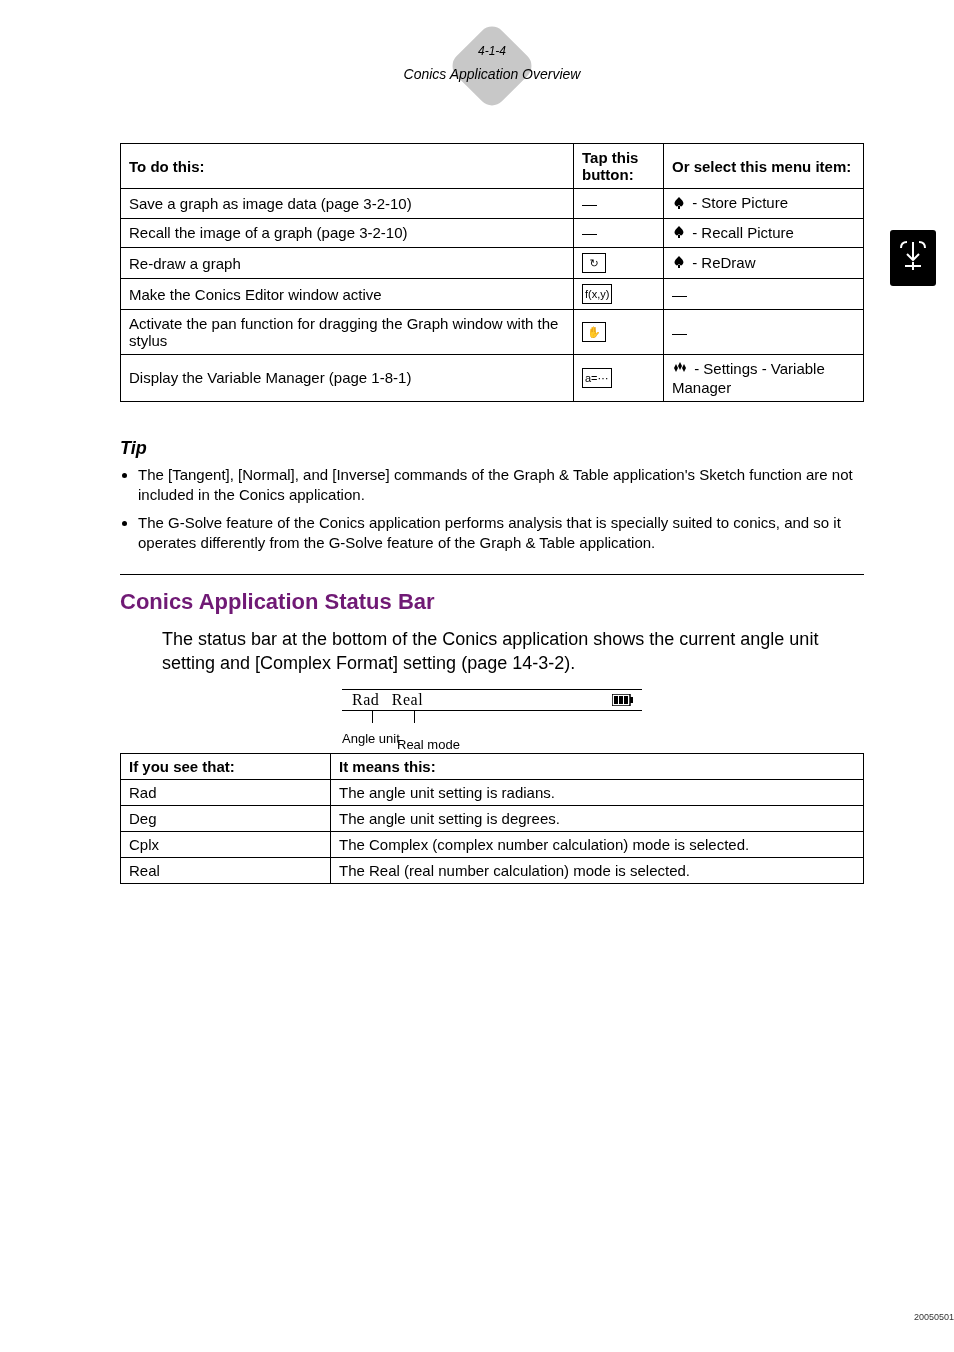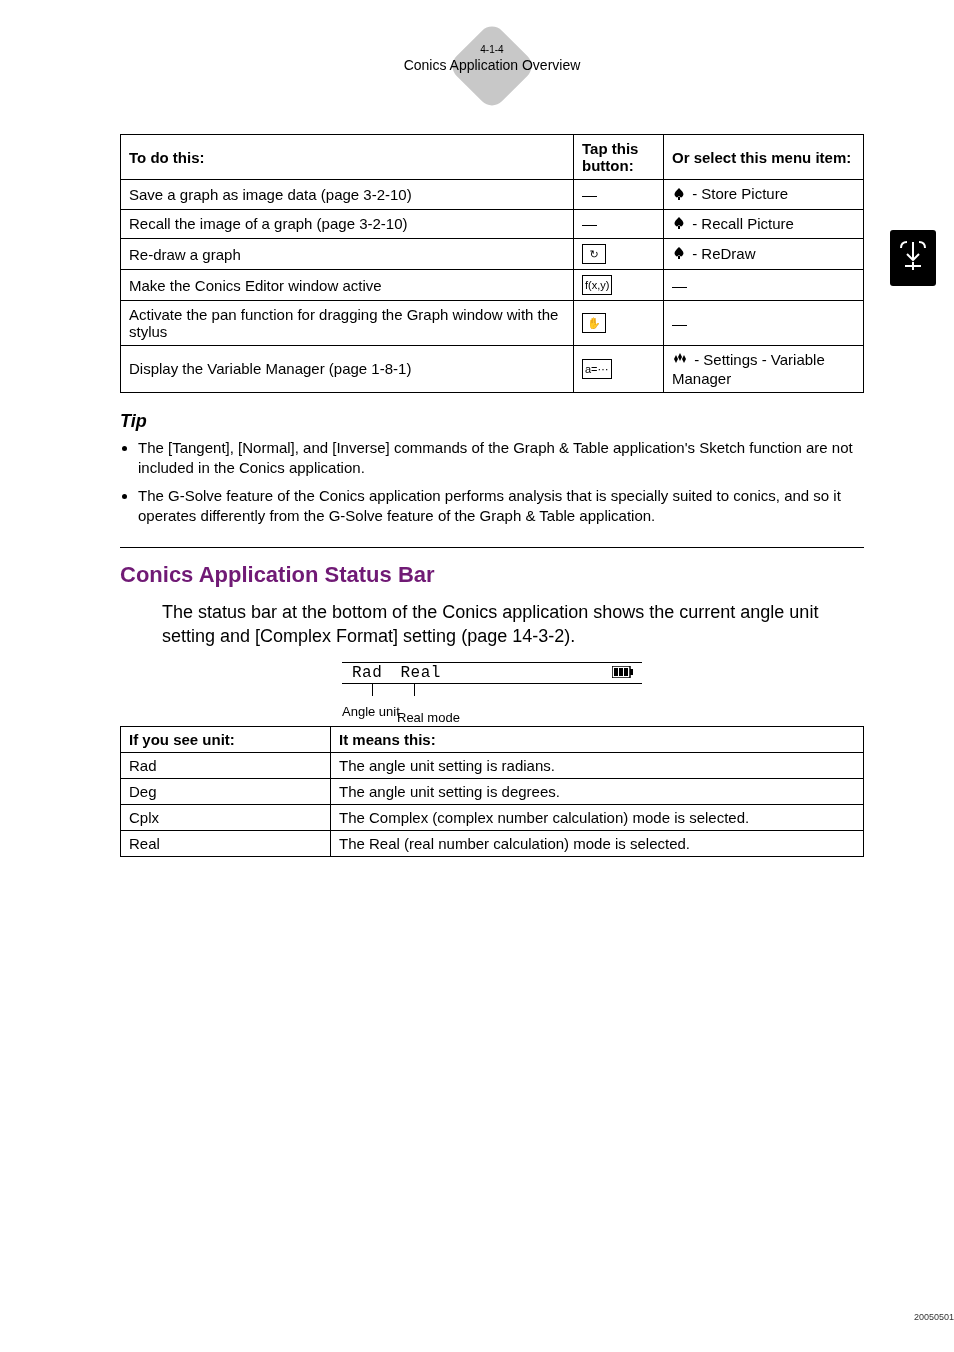--- a/index.html
+++ b/index.html
@@ -32,28 +32,30 @@
     border-radius: 14px;
     position: absolute;
     left: 50%;
     top: -6px;
     margin-left: -32px;
     z-index: 0;
   }
   .page-num {
     position: relative;
     z-index: 1;
-    font-size: 10px;
+    font-style: italic;
+    font-size: 12px;
     padding-top: 4px;
   }
   .page-section-title {
     position: relative;
     z-index: 1;
+    font-style: italic;
     font-size: 14px;
-    margin-top: 2px;
+    margin-top: 8px;
   }
   table.main-table {
     border-collapse: collapse;
     width: 100%;
     margin-bottom: 16px;
   }
   table.main-table th, table.main-table td {
     border: 1px solid #000;
     padding: 5px 8px;
     text-align: left;
@@ -78,21 +80,21 @@
   }
   .menu-marker {
     display: inline-block;
     vertical-align: middle;
     margin-right: 2px;
   }
   .tip-heading {
     font-style: italic;
     font-weight: bold;
     font-size: 18px;
-    margin-top: 18px;
+    margin-top: 36px;
     margin-bottom: 6px;
   }
   ul.tips {
     margin: 0 0 20px 0;
     padding-left: 18px;
     font-size: 15px;
   }
   ul.tips li {
     margin-bottom: 8px;
     line-height: 1.35;
@@ -114,21 +116,21 @@
     line-height: 1.35;
   }
   .status-bar-figure {
     text-align: center;
     margin-bottom: 6px;
   }
   .status-bar-box {
     display: inline-block;
     border-top: 1px solid #000;
     border-bottom: 1px solid #000;
-    font-family: Liberation Mono, monospace;
+    font-family: Liberation Serif, serif;
     font-size: 16px;
     letter-spacing: 0.5px;
     padding: 1px 0;
     width: 300px;
     text-align: left;
     position: relative;
   }
   .status-bar-box .lbl1 { padding-left: 10px; }
   .status-bar-box .lbl2 { padding-left: 8px; }
   .batt {
@@ -279,21 +281,21 @@
       <div class="vline vl1"></div>
       <div class="vline vl2"></div>
       <div class="lead-label1">Angle unit</div>
       <div class="lead-label2">Real mode</div>
     </div>
   </div>
 
   <table class="status-table">
     <thead>
       <tr>
-        <th style="width:210px">If you see unit:</th>
+        <th style="width:210px">If you see that:</th>
         <th>It means this:</th>
       </tr>
     </thead>
     <tbody id="table2-body">
         <tr>
           <td>Rad</td>
           <td>The angle unit setting is radians.</td>
         </tr>
         <tr>
           <td>Deg</td>

